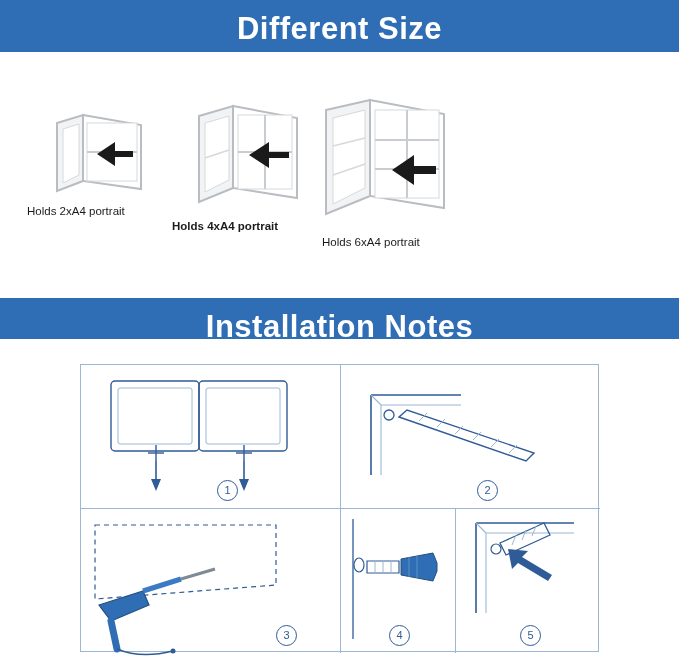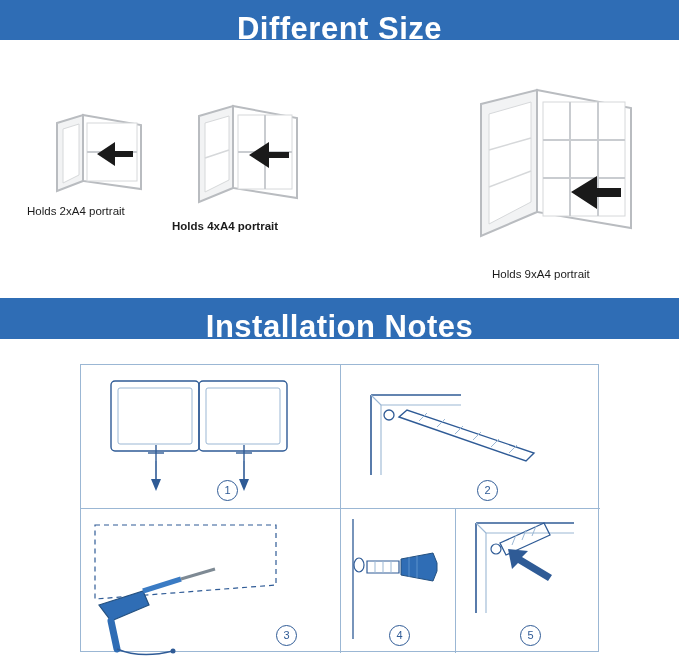--- a/index.html
+++ b/index.html
@@ -11,21 +11,21 @@
     overflow:hidden;
   }
   .banner{
     background:#2f6db5;
     color:#ffffff;
     text-align:center;
     font-weight:bold;
     letter-spacing:0.5px;
   }
   #banner-size{
-    position:absolute;left:0;top:0;width:679px;height:40px;
+    position:absolute;left:0;top:0;width:679px;height:52px;
     line-height:58px;font-size:31px;
   }
   #banner-install{
     position:absolute;left:0;top:298px;width:679px;height:41px;
     line-height:58px;font-size:31px;
   }
   #size-section{
     position:absolute;left:0;top:58px;width:679px;height:240px;
   }
   .frame-item{position:absolute;}
@@ -84,37 +84,36 @@
       <line x1="53" y1="70" x2="107" y2="70" stroke="#c9ccd0" stroke-width="2"></line>
       <line x1="80" y1="33" x2="80" y2="107" stroke="#c9ccd0" stroke-width="2"></line>
       <polygon points="14,34 48,24 48,106 14,120" fill="#f2f3f4" stroke="#b9bcc0" stroke-width="2"></polygon>
       <polygon points="20,41 44,34 44,98 20,110" fill="#ffffff" stroke="#d6d8da" stroke-width="1"></polygon>
       <line x1="20" y1="76" x2="44" y2="68" stroke="#d6d8da" stroke-width="1.5"></line>
       <path d="M104,70 L84,70 L84,60 L64,73 L84,86 L84,76 L104,76 Z" fill="#1a1a1a"></path>
     </svg>
     <div class="frame-caption" style="left:-13px;top:138px;">Holds 4xA4 portrait</div>
   </div>
 
-
-  <div class="frame-item" style="left:465px;top:12px;">
-    <svg width="185" height="195" viewBox="0 0 185 195">
-      <polygon points="72,20 166,38 166,158 72,142" fill="#ffffff" stroke="#b9bcc0" stroke-width="2"></polygon>
-      <rect x="78" y="32" width="82" height="114" fill="#ffffff" stroke="#d6d8da" stroke-width="1"></rect>
-      <line x1="78" y1="70" x2="160" y2="70" stroke="#c9ccd0" stroke-width="2"></line>
-      <line x1="78" y1="108" x2="160" y2="108" stroke="#c9ccd0" stroke-width="2"></line>
-      <line x1="105" y1="32" x2="105" y2="146" stroke="#c9ccd0" stroke-width="2"></line>
-      <line x1="133" y1="32" x2="133" y2="146" stroke="#c9ccd0" stroke-width="2"></line>
-      <polygon points="16,34 72,20 72,142 16,166" fill="#f2f3f4" stroke="#b9bcc0" stroke-width="2"></polygon>
-      <polygon points="24,44 66,32 66,132 24,154" fill="#ffffff" stroke="#d6d8da" stroke-width="1"></polygon>
-      <line x1="24" y1="80" x2="66" y2="68" stroke="#d6d8da" stroke-width="1.5"></line>
-      <line x1="24" y1="117" x2="66" y2="101" stroke="#d6d8da" stroke-width="1.5"></line>
-      <path d="M156,118 L132,118 L132,106 L106,122 L132,139 L132,127 L156,127 Z" fill="#1a1a1a"></path>
-    </svg>
-    <div class="frame-caption" style="left:27px;top:198px;">Holds 9xA4 portrait</div>
-  </div>
+  <div class="frame-item" style="left:312px;top:20px;">
+    <svg width="150" height="155" viewBox="0 0 150 155">
+      <polygon points="58,22 132,36 132,130 58,118" fill="#ffffff" stroke="#b9bcc0" stroke-width="2"></polygon>
+      <rect x="63" y="32" width="64" height="88" fill="#ffffff" stroke="#d6d8da" stroke-width="1"></rect>
+      <line x1="63" y1="62" x2="127" y2="62" stroke="#c9ccd0" stroke-width="2"></line>
+      <line x1="63" y1="91" x2="127" y2="91" stroke="#c9ccd0" stroke-width="2"></line>
+      <line x1="95" y1="32" x2="95" y2="120" stroke="#c9ccd0" stroke-width="2"></line>
+      <polygon points="14,32 58,22 58,118 14,136" fill="#f2f3f4" stroke="#b9bcc0" stroke-width="2"></polygon>
+      <polygon points="21,40 53,32 53,110 21,126" fill="#ffffff" stroke="#d6d8da" stroke-width="1"></polygon>
+      <line x1="21" y1="68" x2="53" y2="60" stroke="#d6d8da" stroke-width="1.5"></line>
+      <line x1="21" y1="97" x2="53" y2="86" stroke="#d6d8da" stroke-width="1.5"></line>
+      <path d="M124,88 L102,88 L102,77 L80,92 L102,107 L102,96 L124,96 Z" fill="#1a1a1a"></path>
+    </svg>
+    <div class="frame-caption" style="left:10px;top:158px;">Holds 6xA4 portrait</div>
+  </div>
+
 </div>
 
 <div id="banner-install" class="banner">Installation Notes</div>
 
 <div id="install-grid">
 
   <div class="hline" style="left:0;top:143px;width:519px;height:1px;"></div>
   <div class="vline" style="left:259px;top:0;width:1px;height:143px;"></div>
   <div class="vline" style="left:259px;top:143px;width:1px;height:145px;"></div>
   <div class="vline" style="left:374px;top:143px;width:1px;height:145px;"></div>

